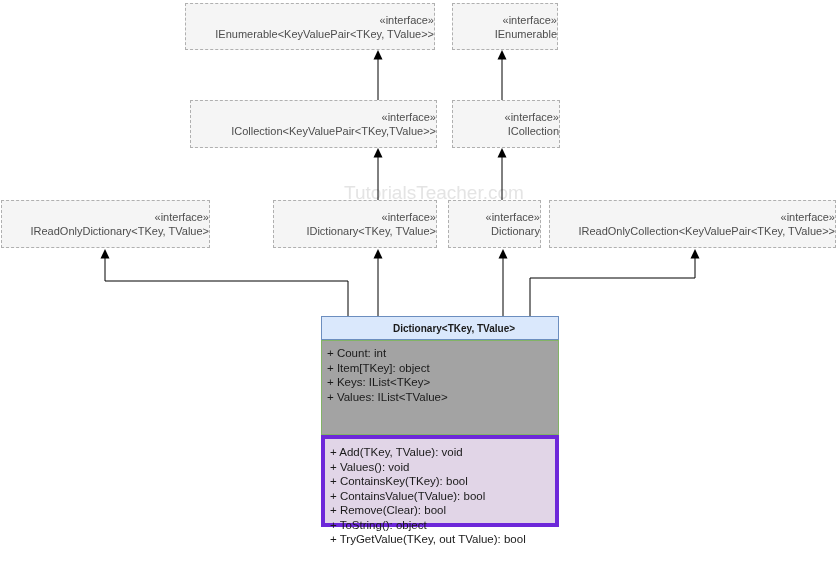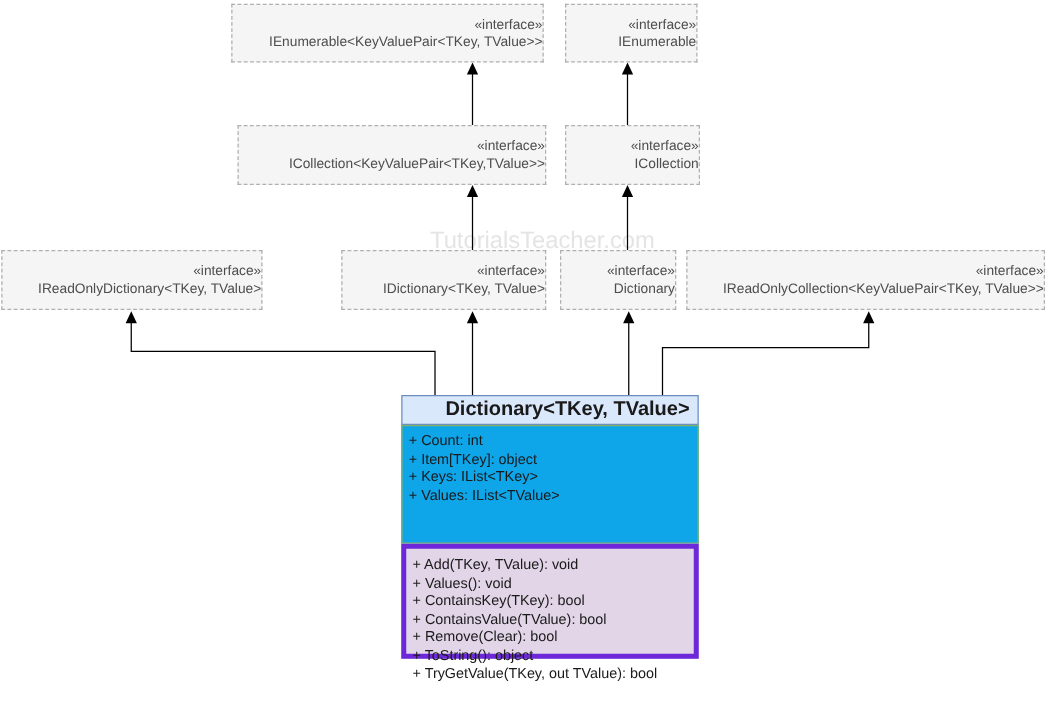--- a/index.html
+++ b/index.html
@@ -49,28 +49,28 @@
   }
   .cb-section { box-sizing: border-box; width: 238px; }
   .cb-header {
     height: 24px;
     background: #dae8fc;
     border: 1px solid #6c8ebf;
     display: flex;
     align-items: center;
     justify-content: center;
     font-weight: bold;
-    font-size: 16px;
+    font-size: 10px;
     color: #1a1a1a;
     white-space: nowrap;
     padding-left: 28px;
   }
   .cb-props {
     height: 95px;
-    background: #0ea5e9;
+    background: #a3a3a3;
     border: 1px solid #82b366;
     padding: 5px 0 0 5px;
   }
   .cb-methods {
     height: 92px;
     background: #e1d5e7;
     border: 4px solid #6d28d9;
     padding: 6px 0 0 5px;
   }
   .member {

